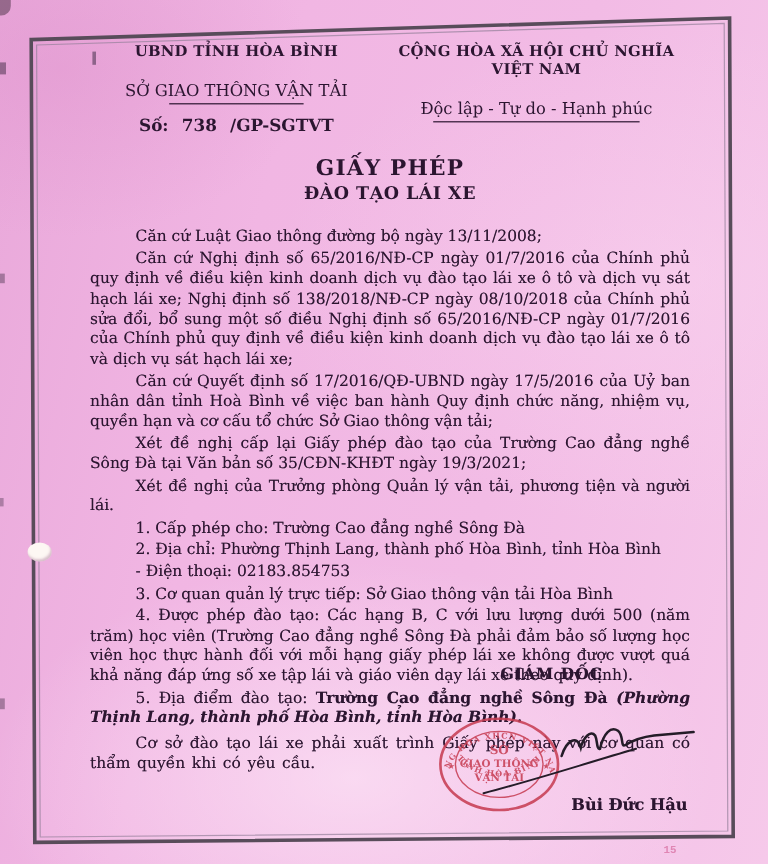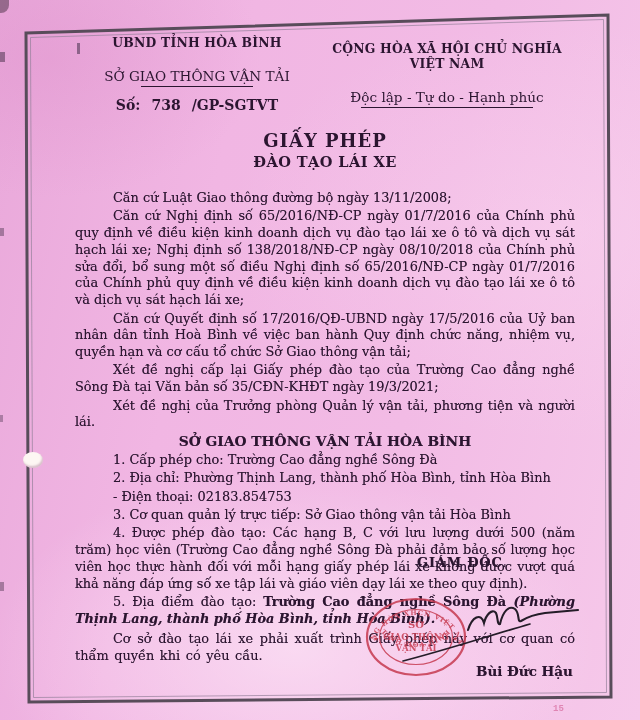--- a/index.html
+++ b/index.html
@@ -9,21 +9,21 @@
     font-family:"DejaVu Serif","Liberation Serif",serif;
     color:#2b1530;
     background:
       radial-gradient(ellipse 420px 250px at 46% 90%, rgba(255,238,250,.60), rgba(255,238,250,0) 72%),
       radial-gradient(ellipse 480px 300px at 88% 32%, rgba(250,214,240,.45), rgba(250,214,240,0) 70%),
       radial-gradient(ellipse 300px 200px at 8% 8%, rgba(220,140,200,.35), rgba(220,140,200,0) 70%),
       linear-gradient(103deg, #e9a8da, #f1b6e3 32%, #f2bbe5 62%, #f6c9ea);
   }
   .frame-svg { position:absolute; left:0; top:0; width:640px; height:720px; }
   .content { position:absolute; left:75px; top:35px; width:500px; }
-  .hdr { display:flex;align-items:center; }
+  .hdr { display:flex; }
   .hdr-left { width:244px; text-align:center; }
   .hdr-right { flex:1; text-align:center; }
   .h-l1 { font-size:12.4px; font-weight:bold; letter-spacing:.2px; }
   .h-l2 { font-size:13.6px; font-weight:normal; margin-top:18px; }
   .rule { height:0; border-bottom:1.4px solid #2b1530; margin:2px auto 0; }
   .rule-left { width:112px; }
   .rule-right { width:172px; }
   .so-line { margin-top:10px; font-size:14px; font-weight:600; }
   .so-line .so-num { margin:0 11px; }
   .dateline { margin-top:9px; font-size:13.2px; font-weight:bold; font-style:italic; word-spacing:4px; }
@@ -85,21 +85,20 @@
       <div class="t2">ĐÀO TẠO LÁI XE</div>
     </div>
 
     <div class="body">
       <p class="para">Căn cứ Luật Giao thông đường bộ ngày 13/11/2008;</p>
       <p class="para">Căn cứ Nghị định số 65/2016/NĐ-CP ngày 01/7/2016 của Chính phủ quy định về điều kiện kinh doanh dịch vụ đào tạo lái xe ô tô và dịch vụ sát hạch lái xe; Nghị định số 138/2018/NĐ-CP ngày 08/10/2018 của Chính phủ sửa đổi, bổ sung một số điều Nghị định số 65/2016/NĐ-CP ngày 01/7/2016 của Chính phủ quy định về điều kiện kinh doanh dịch vụ đào tạo lái xe ô tô và dịch vụ sát hạch lái xe;</p>
       <p class="para">Căn cứ Quyết định số 17/2016/QĐ-UBND ngày 17/5/2016 của Uỷ ban nhân dân tỉnh Hoà Bình về việc ban hành Quy định chức năng, nhiệm vụ, quyền hạn và cơ cấu tổ chức Sở Giao thông vận tải;</p>
       <p class="para">Xét đề nghị cấp lại Giấy phép đào tạo của Trường Cao đẳng nghề Sông Đà tại Văn bản số 35/CĐN-KHĐT ngày 19/3/2021;</p>
       <p class="para">Xét đề nghị của Trưởng phòng Quản lý vận tải, phương tiện và người lái.</p>
 
-      <div class="section-heading">SỞ GIAO THÔNG VẬN TẢI HÒA BÌNH</div>
 
       <p class="para">1. Cấp phép cho: Trường Cao đẳng nghề Sông Đà</p>
       <p class="para">2. Địa chỉ: Phường Thịnh Lang, thành phố Hòa Bình, tỉnh Hòa Bình</p>
       <p class="para">- Điện thoại: 02183.854753</p>
       <p class="para">3. Cơ quan quản lý trực tiếp: Sở Giao thông vận tải Hòa Bình</p>
       <p class="para">4. Được phép đào tạo: Các hạng B, C với lưu lượng dưới 500 (năm trăm) học viên (Trường Cao đẳng nghề Sông Đà phải đảm bảo số lượng học viên học thực hành đối với mỗi hạng giấy phép lái xe không được vượt quá khả năng đáp ứng số xe tập lái và giáo viên dạy lái xe theo quy định).</p>
       <p class="para"><span>5. Địa điểm đào tạo: </span><span class="bold">Trường Cao đẳng nghề Sông Đà </span><span class="bolditalic">(Phường Thịnh Lang, thành phố Hòa Bình, tỉnh Hòa Bình).</span></p>
 
       <p class="para closing">Cơ sở đào tạo lái xe phải xuất trình Giấy phép này với cơ quan có thẩm quyền khi có yêu cầu.</p>
     </div>

